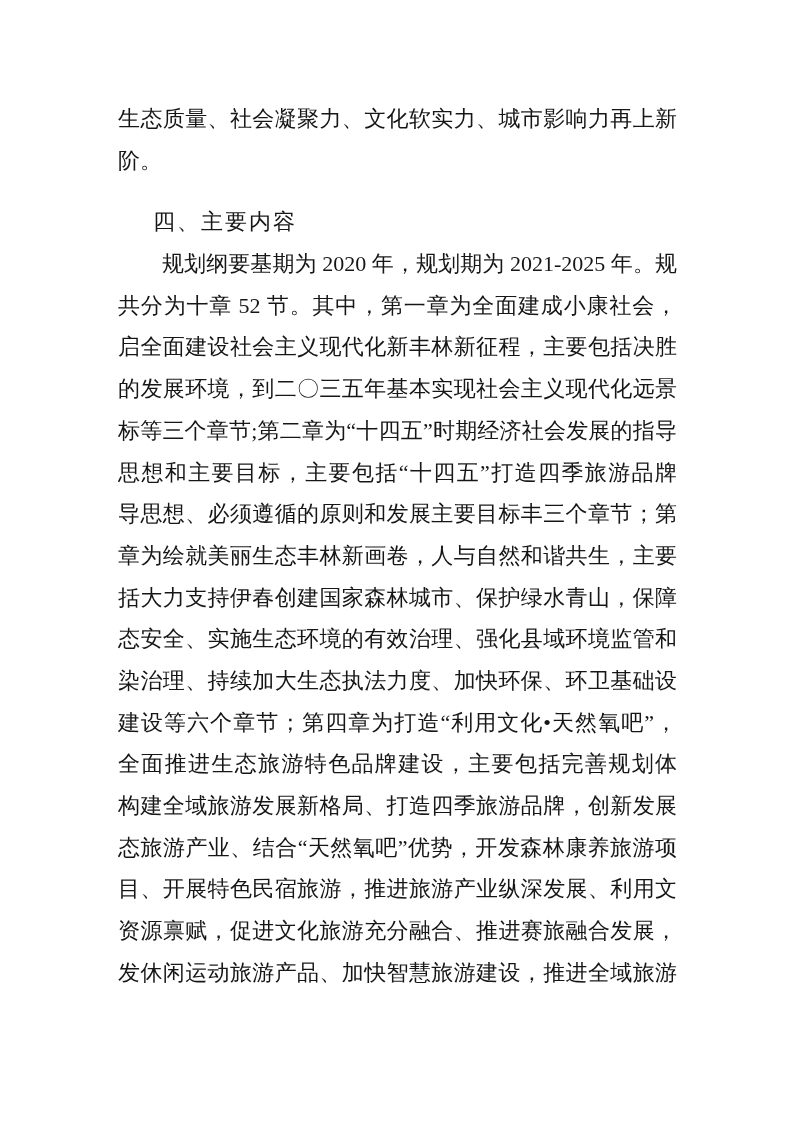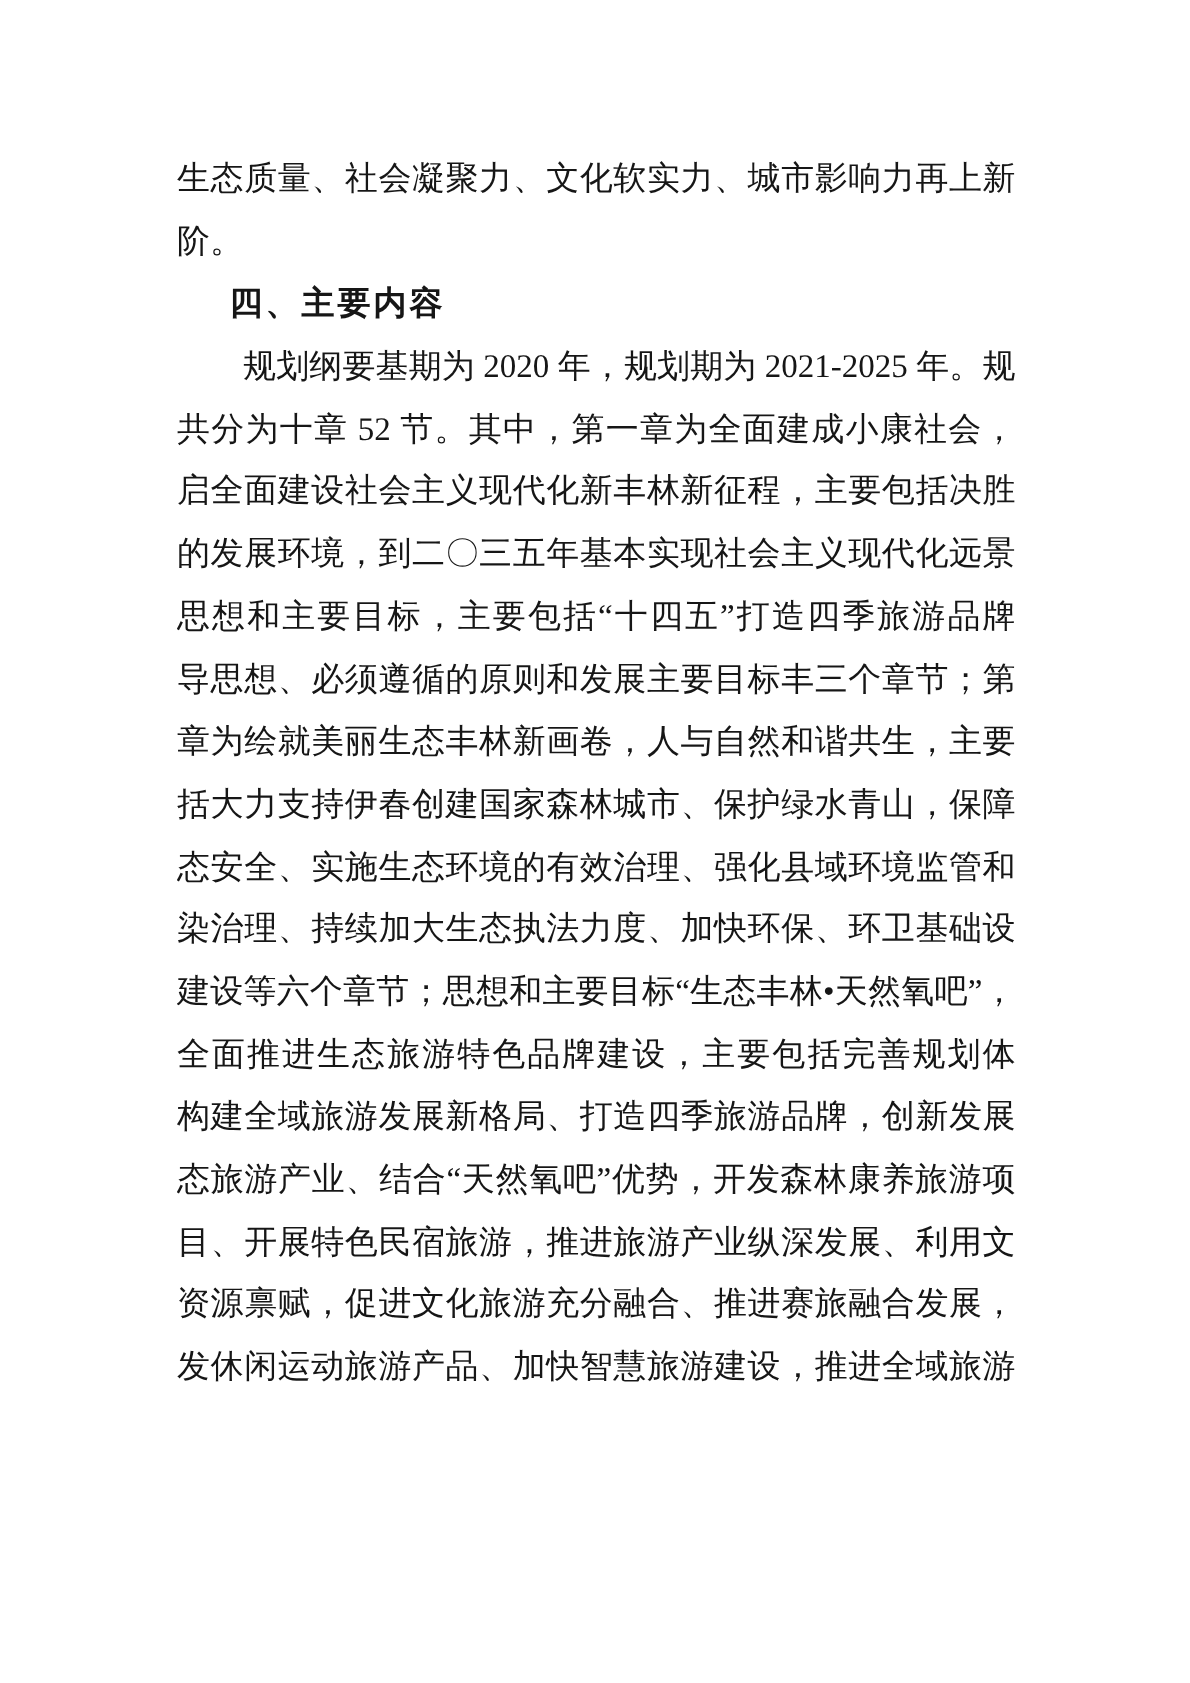--- a/index.html
+++ b/index.html
@@ -36,52 +36,54 @@
     text-align-last: justify;
     text-justify: inter-character;
     overflow: hidden;
   }
   .ln.ln-open {            
     text-align: left;
     text-align-last: left;
   }
   .ln.ln-heading {         
     font-family: "Liberation Sans", "DejaVu Sans", sans-serif;
-    font-weight: bold;
+    font-weight: normal;
     text-indent: 35px;
     text-align: center;
     text-align-last: left;
     letter-spacing: 2px;
+    margin-top: 20px;
   }
   .ln.ln-first {           
     text-indent: 44px;
   }
 </style>
 </head>
 <body>
 
 <div class="page">
   <div class="text-block">
 
     <div class="ln">生态质量、社会凝聚力、文化软实力、城市影响力再上新台</div>
     <div class="ln ln-open">阶。</div>
 
     <div class="ln ln-heading">四、主要内容</div>
 
     <div class="ln ln-first">规划纲要基期为 2020 年，规划期为 2021-2025 年。规划</div>
     <div class="ln">共分为十章 52 节。其中，第一章为全面建成小康社会，开</div>
     <div class="ln">启全面建设社会主义现代化新丰林新征程，主要包括决胜全</div>
     <div class="ln">的发展环境，到二〇三五年基本实现社会主义现代化远景目</div>
+    <div class="ln">标等三个章节;第二章为“十四五”时期经济社会发展的指导</div>
     <div class="ln">思想和主要目标，主要包括“十四五”打造四季旅游品牌</div>
     <div class="ln">导思想、必须遵循的原则和发展主要目标丰三个章节；第三</div>
     <div class="ln">章为绘就美丽生态丰林新画卷，人与自然和谐共生，主要包</div>
     <div class="ln">括大力支持伊春创建国家森林城市、保护绿水青山，保障生</div>
     <div class="ln">态安全、实施生态环境的有效治理、强化县域环境监管和污</div>
     <div class="ln">染治理、持续加大生态执法力度、加快环保、环卫基础设施</div>
-    <div class="ln">建设等六个章节；思想和主要目标“生态丰林•天然氧吧”，</div>
+    <div class="ln">建设等六个章节；第四章为打造“利用文化•天然氧吧”，</div>
     <div class="ln">全面推进生态旅游特色品牌建设，主要包括完善规划体系，</div>
     <div class="ln">构建全域旅游发展新格局、打造四季旅游品牌，创新发展生</div>
     <div class="ln">态旅游产业、结合“天然氧吧”优势，开发森林康养旅游项</div>
     <div class="ln">目、开展特色民宿旅游，推进旅游产业纵深发展、利用文化</div>
     <div class="ln">资源禀赋，促进文化旅游充分融合、推进赛旅融合发展，开</div>
     <div class="ln">发休闲运动旅游产品、加快智慧旅游建设，推进全域旅游产</div>
 
   </div>
 </div>
 

